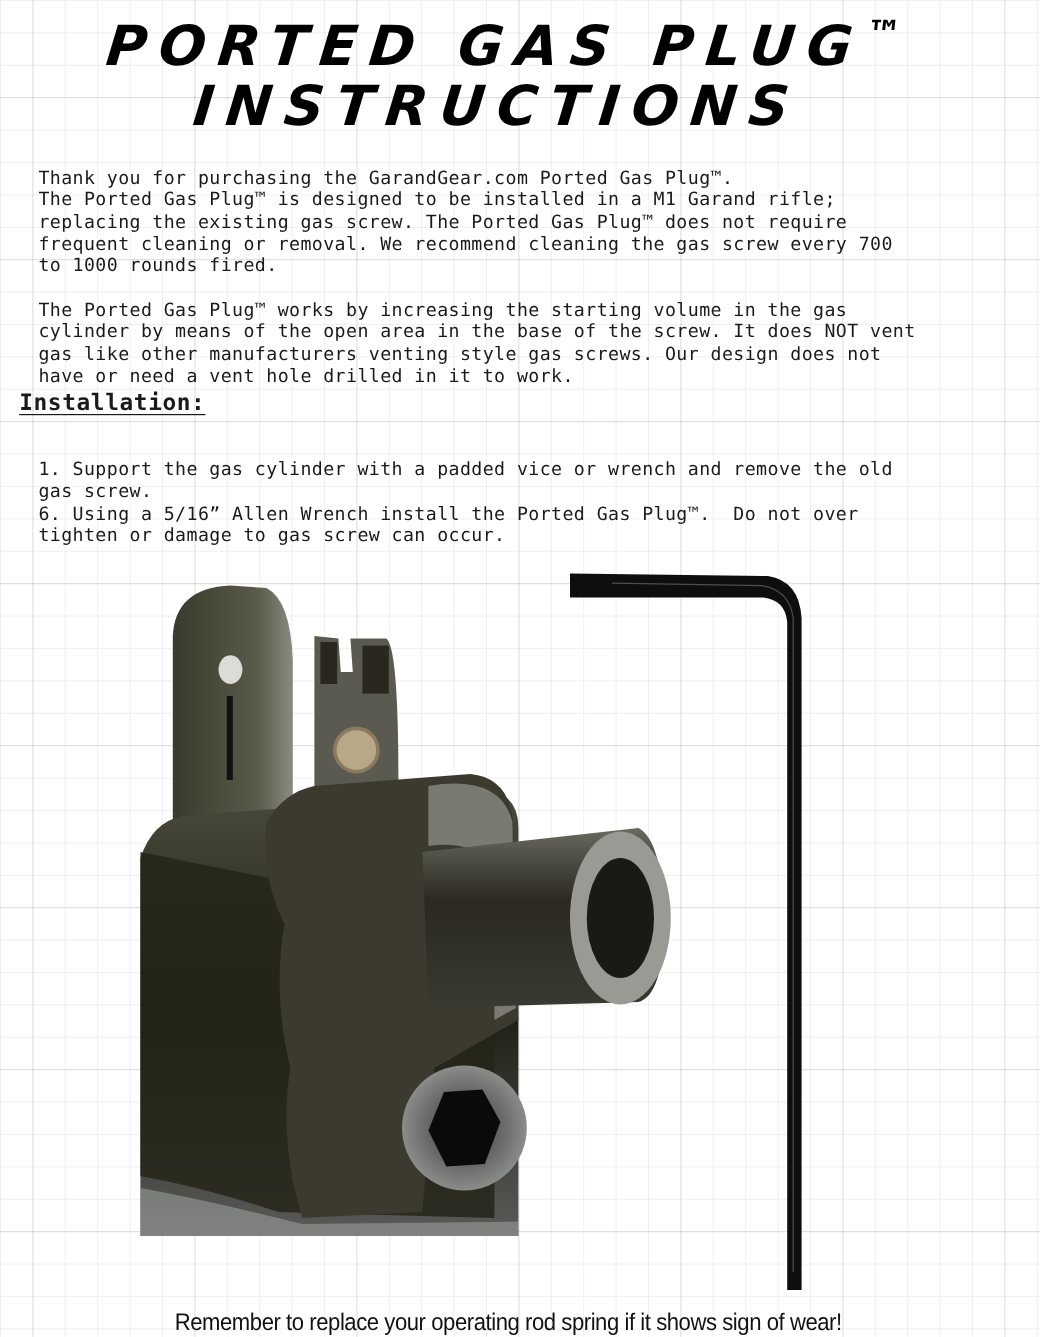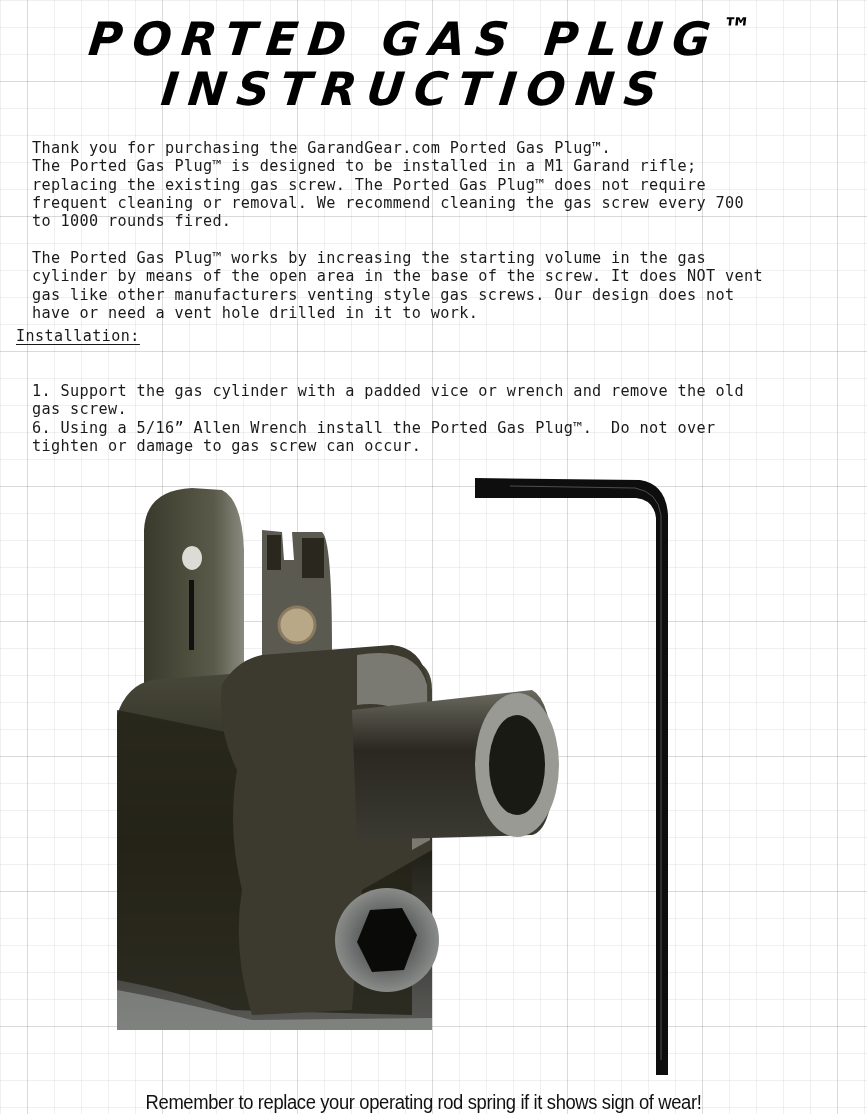--- a/index.html
+++ b/index.html
@@ -42,27 +42,27 @@
       line-height: 18.3px;
       letter-spacing: 0.35px;
       white-space: pre-wrap;
       margin: 16px;
     }
     #p1 { top: 123px; }
     #p2 { top: 233px; }
     .heading {
       position: absolute;
       left: 16px; top: 325px;
-      font-size: 15px;
+      font-size: 19px;
       line-height: 22px;
       text-decoration: underline;
       text-underline-offset: 3px;
       letter-spacing: 0.5px;
       margin: 0;
-      font-weight: normal;
+      font-weight: bold;
     }
     #steps { top: 366px; }
     .photo {
       position: absolute;
       left: 112px; top: 470px;
       width: 460px; height: 560px;
     }
     .wrench {
       position: absolute;
       left: 470px; top: 470px;

